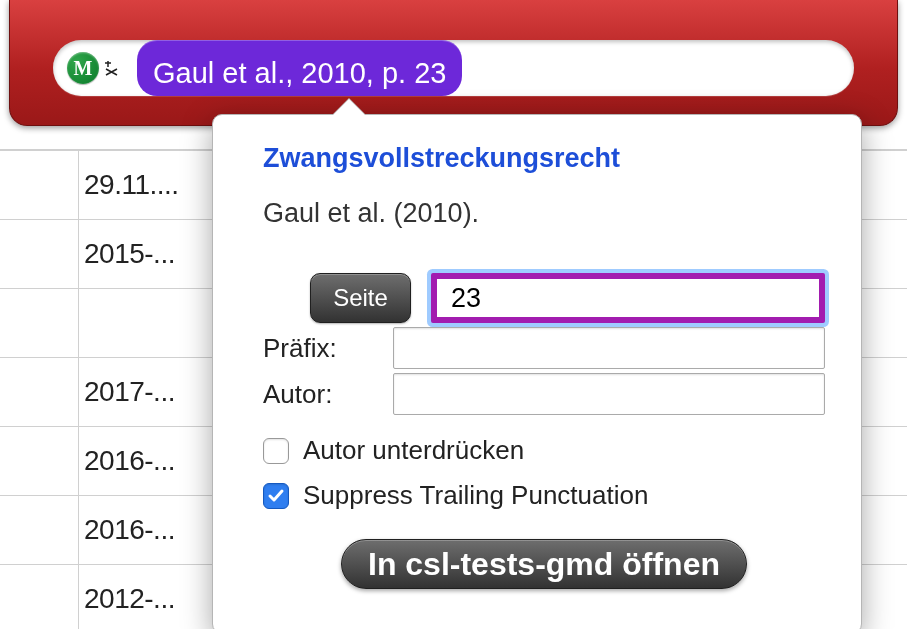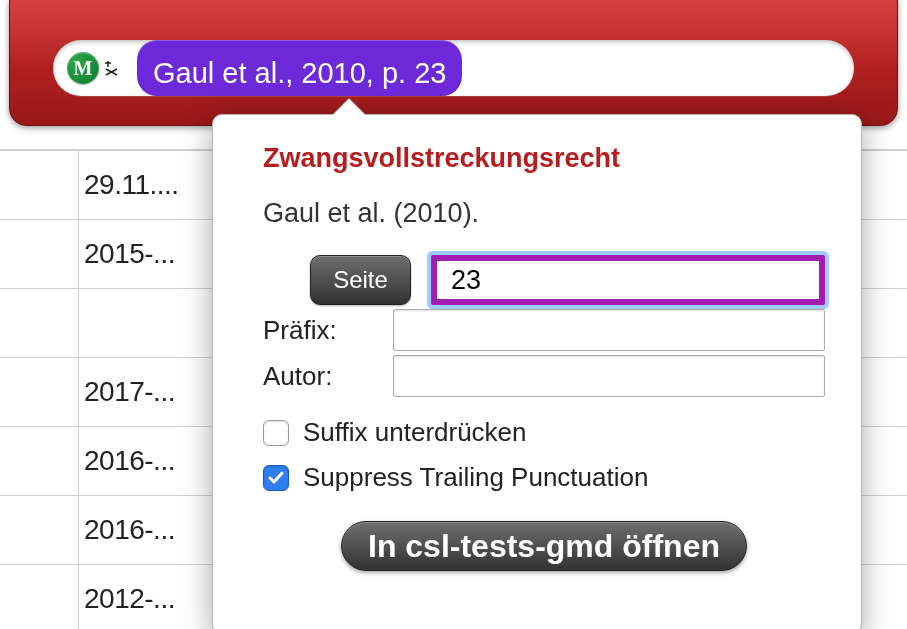--- a/index.html
+++ b/index.html
@@ -41,24 +41,24 @@
     background: #fff; border: 1px solid #b5b5b5; border-radius: 10px;
     box-shadow: 0 8px 30px rgba(0,0,0,0.35);
     padding: 28px 36px 0 50px;
   }
   .popover::before {
     content: ""; position: absolute; top: -16px; left: 120px;
     border-left: 16px solid transparent; border-right: 16px solid transparent;
     border-bottom: 16px solid #fff;
     filter: drop-shadow(0 -1px 0 #b5b5b5);
   }
-  .pop-title { font-size: 27px; font-weight: bold; color: #b91c1c; }
+  .pop-title { font-size: 27px; font-weight: bold; color: #1d4ed8; }
   .pop-sub { font-size: 27px; color: #333; margin-top: 24px; }
 
-  .row1 { display: flex; align-items: center; margin-top: 26px; padding-left: 47px; }
+  .row1 { display: flex; align-items: center; margin-top: 44px; padding-left: 47px; }
   .seite-btn {
     width: 112px; height: 50px; border-radius: 10px;
     background: linear-gradient(#6e6e6e, #323232);
     border: 1px solid #202020; color: #fff; font-size: 24px; font-weight: 500;
     display: flex; align-items: center; justify-content: center;
     box-shadow: inset 0 1px 0 rgba(255,255,255,0.25), 0 1px 2px rgba(0,0,0,0.3);
   }
   .page-input {
     flex: 1; margin-left: 20px; height: 50px; font-size: 27px; padding: 0 14px;
     border: 6px solid #a21caf; border-radius: 2px;
@@ -196,21 +196,21 @@
 
   <div class="row-inline">
     <div class="field-label">Autor:</div>
     <input class="text-input" value="" style="">
   </div>
 
   <div class="cb-row">
     <span class="cb" id="cb1">
       
     </span>
-    <span class="cb-label">Suffix unterdrücken</span>
+    <span class="cb-label">Autor unterdrücken</span>
   </div>
 
   <div class="cb-row" style="margin-top:14px">
     <span class="cb checked" id="cb2">
       <svg width="18" height="18" viewBox="0 0 18 18">
           <path d="M3 9 L7 13 L15 4" stroke="#fff" stroke-width="3" fill="none" stroke-linecap="round" stroke-linejoin="round"></path>
         </svg>
     </span>
     <span class="cb-label">Suppress Trailing Punctuation</span>
   </div>

